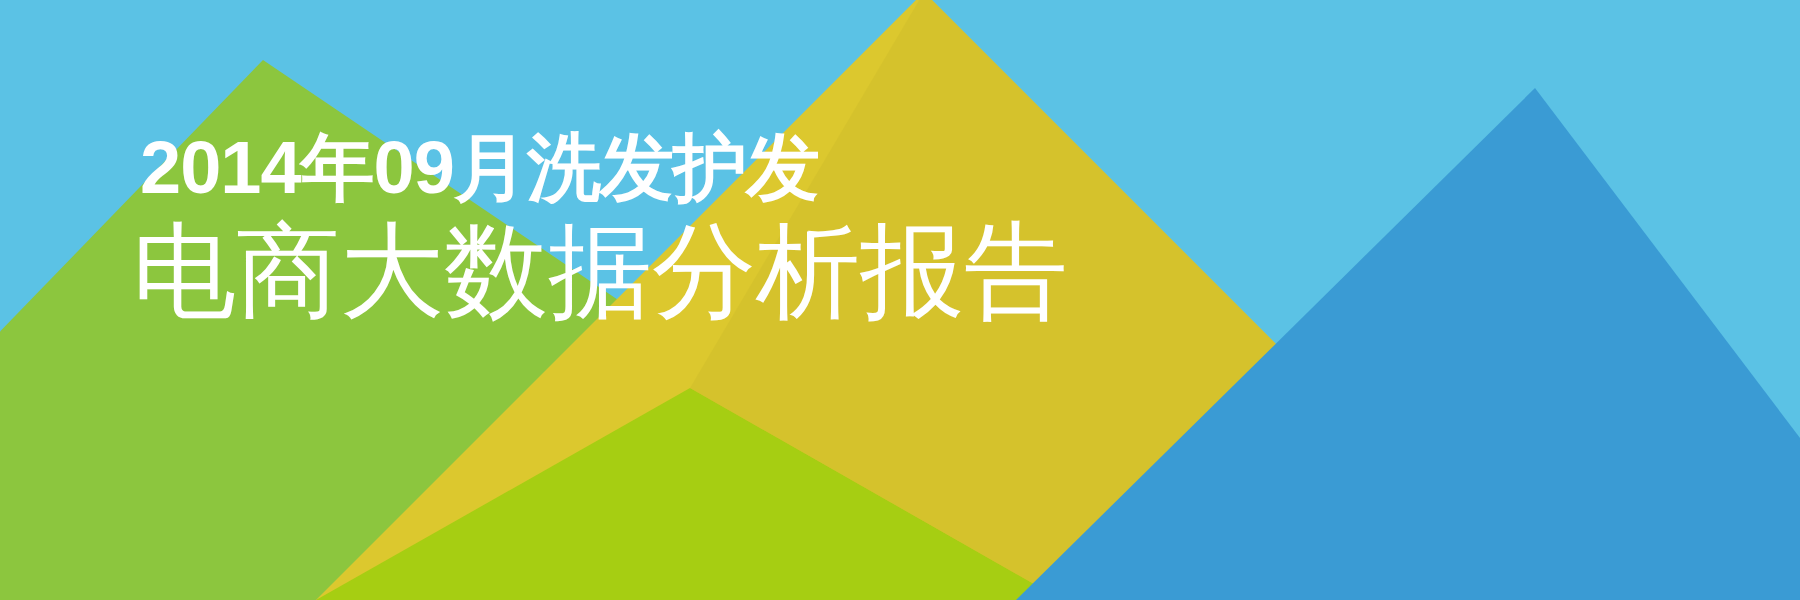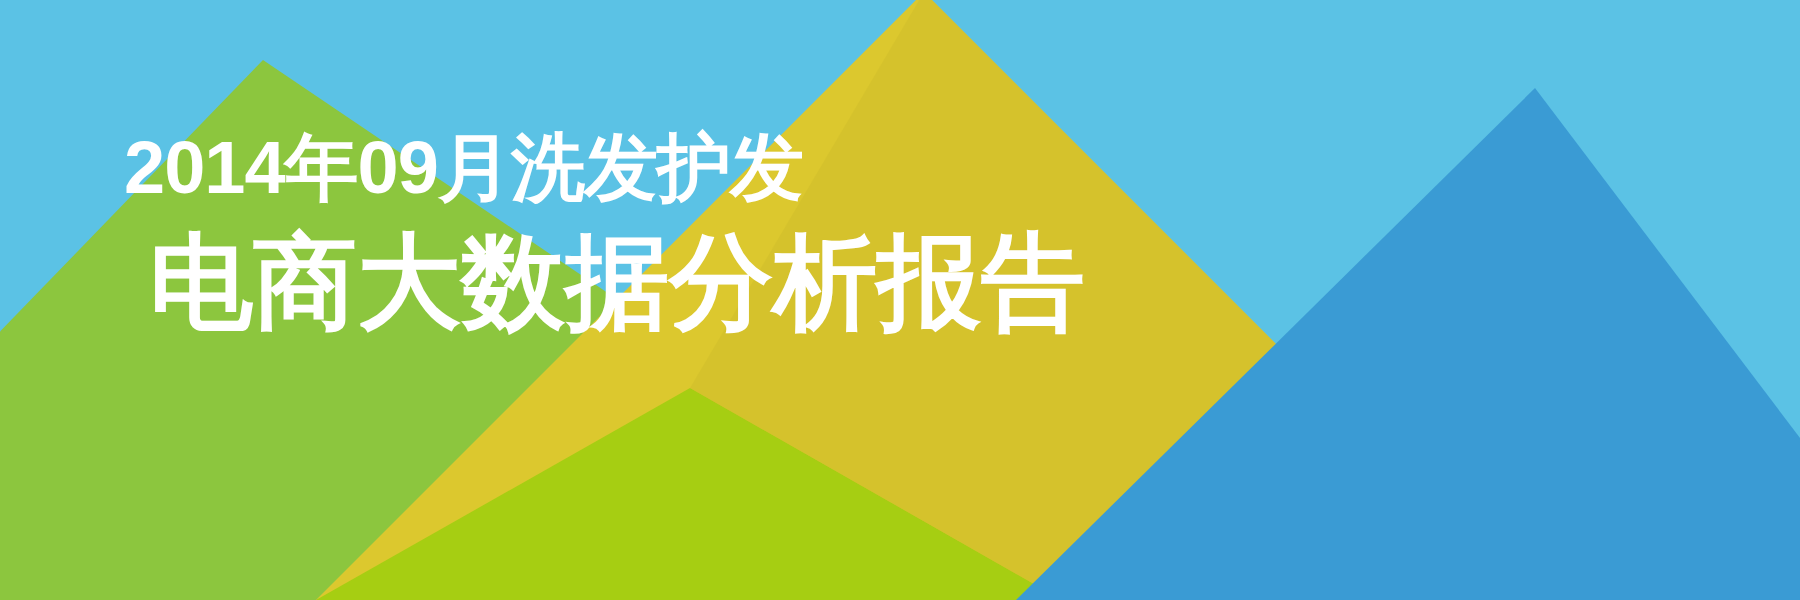--- a/index.html
+++ b/index.html
@@ -32,31 +32,31 @@
     z-index: 5;
     pointer-events: none;
   }
   .title-line-1 {
     font-size: 74px;
     font-weight: bold;
     color: #ffffff;
     line-height: 1.08;
     letter-spacing: -1px;
     white-space: nowrap;
-    margin: 0 0 6px 0;
+    margin: 0 0 6px 16px;
     padding: 0;
   }
   .title-line-2 {
     font-size: 104px;
-    font-weight: 700;
+    font-weight: 400;
     color: #ffffff;
     line-height: 1.1;
     letter-spacing: 0px;
     white-space: nowrap;
-    margin: 17px;
+    margin: 0;
     padding: 0 0 0 8px;
   }
 </style>
 </head>
 <body>
 
 <div id="banner">
 
   <svg id="mountains" viewBox="0 0 1800 600" preserveAspectRatio="none" xmlns="http://www.w3.org/2000/svg">
 

